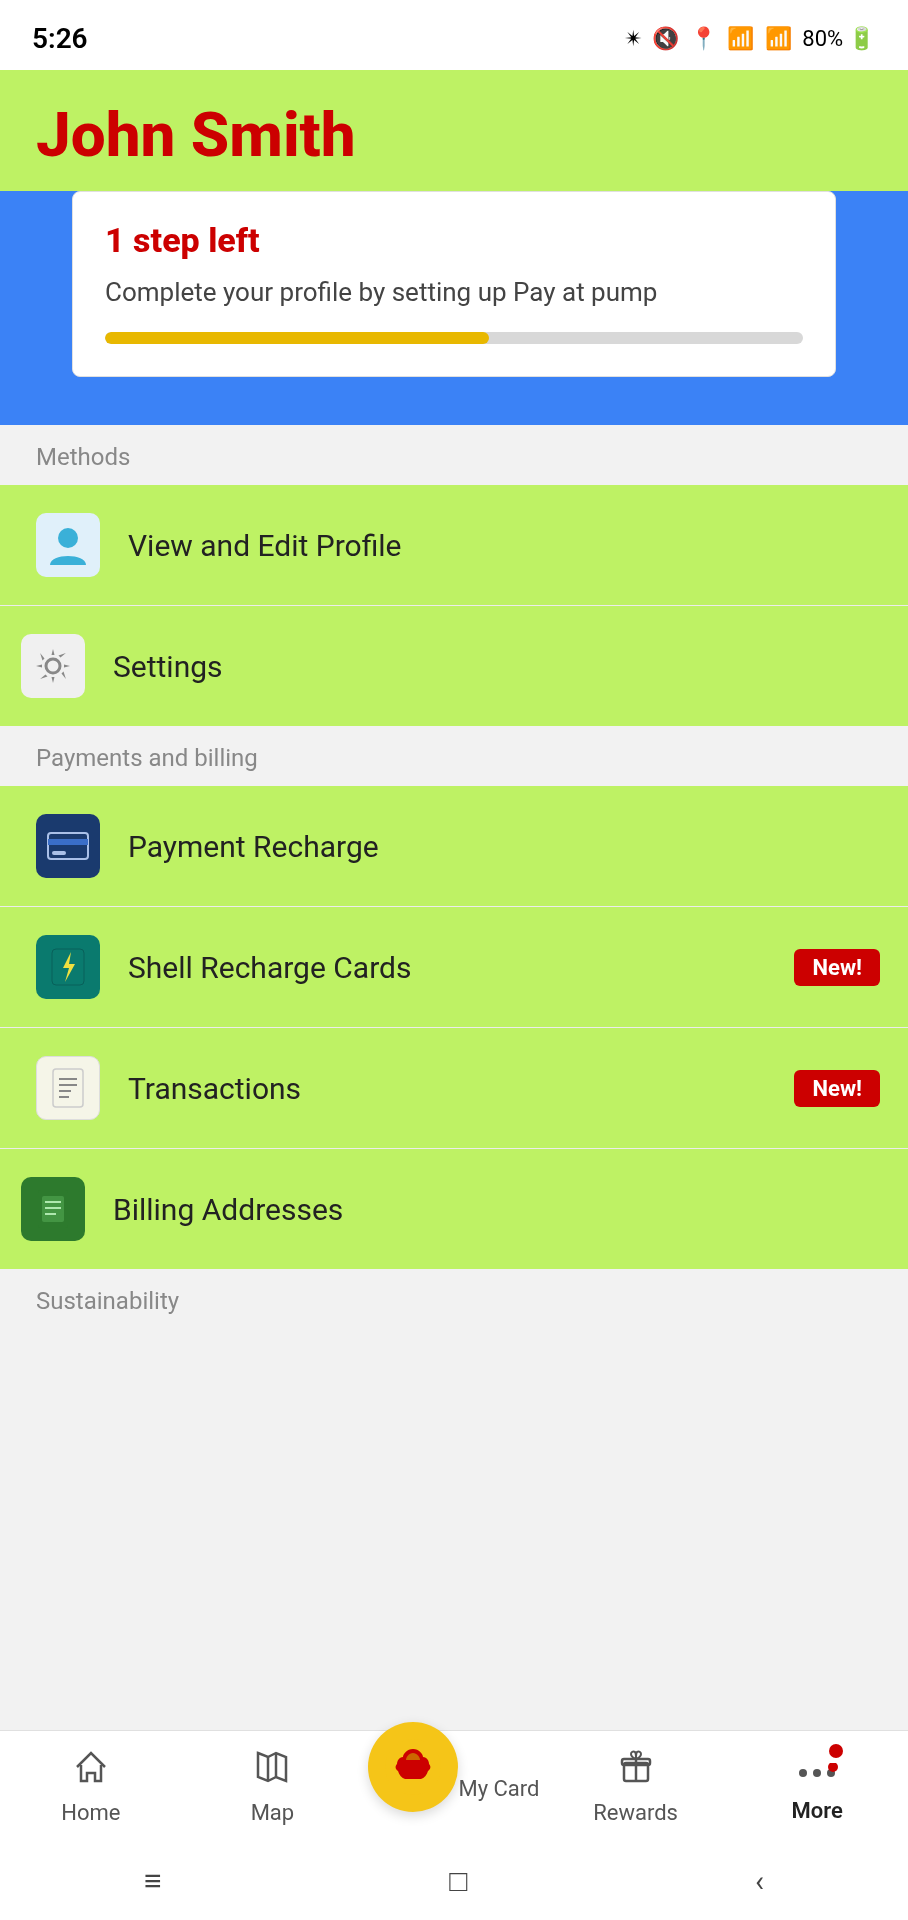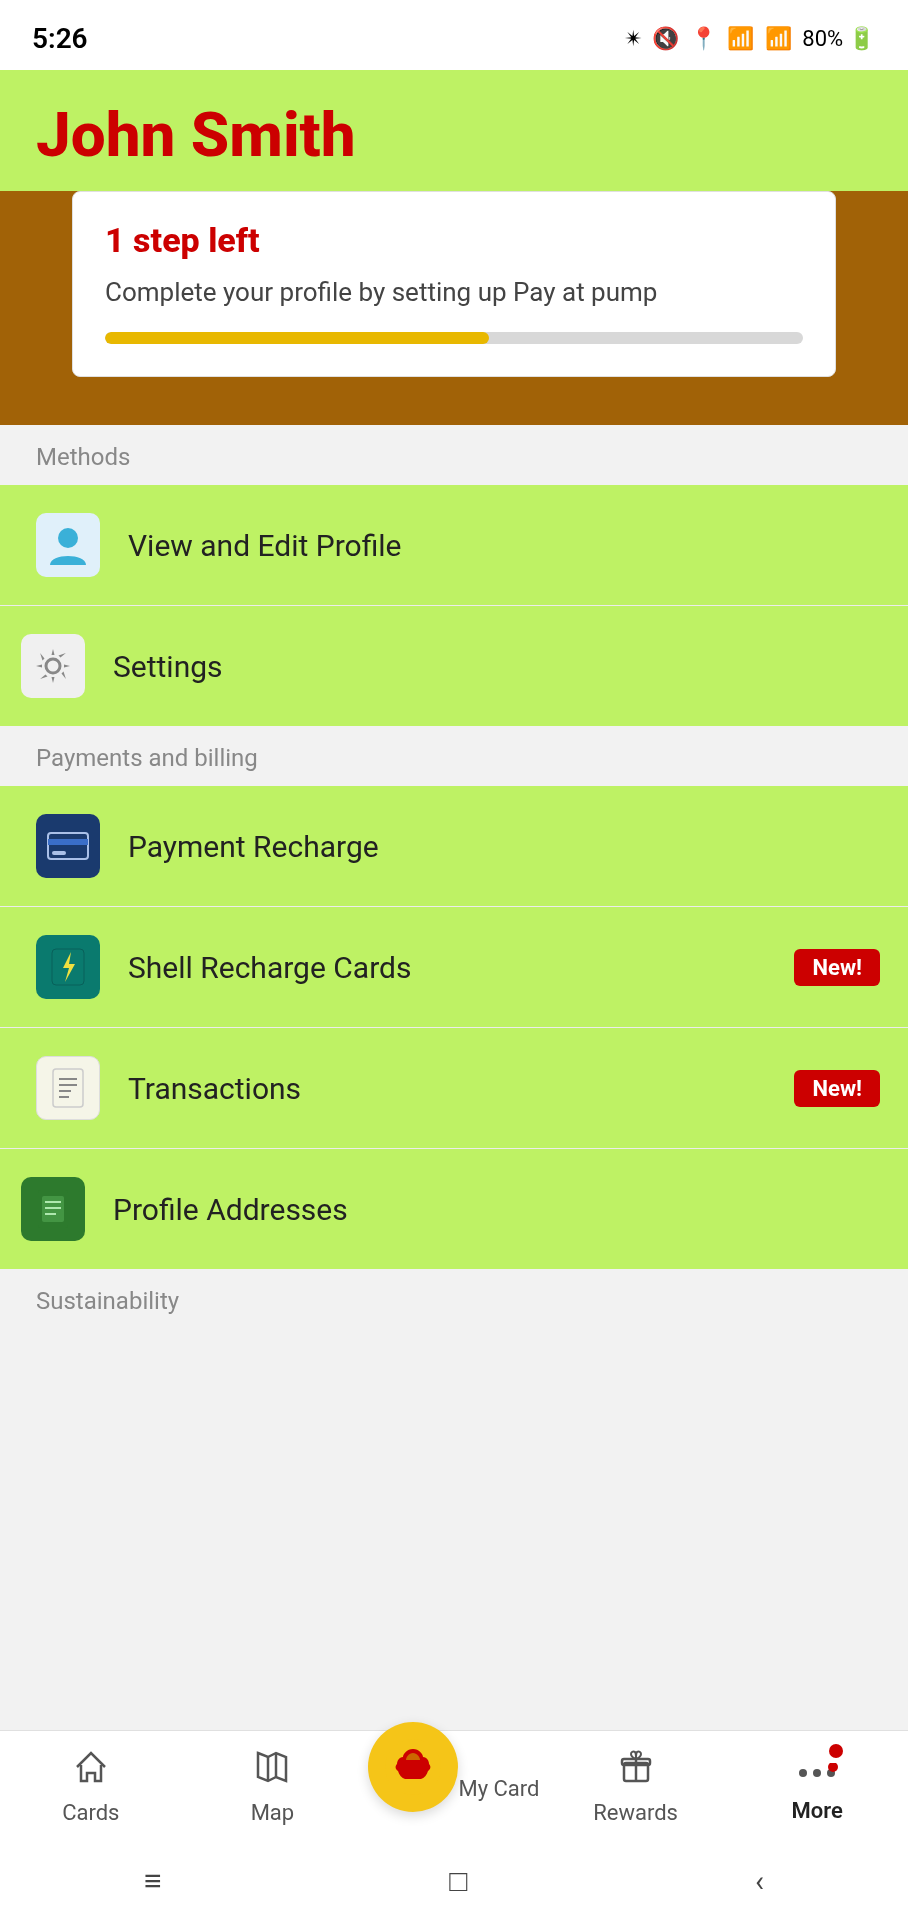--- a/index.html
+++ b/index.html
@@ -246,21 +246,21 @@
     <span>📶</span>
     <span>📶</span>
     <span>80% 🔋</span>
   </div>
 </div>
 
 <div class="header-area">
   <h1 class="user-name">John Smith</h1>
 </div>
 
-<div style="background:#a16207; padding: 0 36px 28px;">
+<div style="background:#3b82f6; padding: 0 36px 28px;">
   <div class="completion-card">
     <div class="step-left-text">1 step left</div>
     <div class="step-desc">Complete your profile by setting up Pay at pump</div>
     <div class="progress-bar-track">
       <div class="progress-bar-fill" style="width: 55%;"></div>
     </div>
   </div>
 </div>
 
 <div class="section-label">Methods</div>
@@ -334,38 +334,38 @@
   <div class="menu-item">
     <div class="menu-icon icon-billing">
       <svg width="38" height="42" viewBox="0 0 38 42" fill="none">
         <rect x="4" y="2" width="30" height="38" rx="3" fill="#2d7a2d"></rect>
         <rect x="8" y="8" width="22" height="26" rx="2" fill="#5ab05a" opacity="0.5"></rect>
         <line x1="11" y1="14" x2="27" y2="14" stroke="#aee8ae" stroke-width="2"></line>
         <line x1="11" y1="20" x2="27" y2="20" stroke="#aee8ae" stroke-width="2"></line>
         <line x1="11" y1="26" x2="22" y2="26" stroke="#aee8ae" stroke-width="2"></line>
       </svg>
     </div>
-    <span class="menu-label">Profile Addresses</span>
+    <span class="menu-label">Billing Addresses</span>
   </div>
 </div>
 
 <div class="section-label">Sustainability</div>
 
 <div class="nav-spacer"></div>
 
 <nav class="bottom-nav">
 
   <div class="nav-item">
     <div class="nav-icon">
       <svg width="36" height="36" viewBox="0 0 36 36" fill="none">
         <path d="M4 18 L18 4 L32 18" stroke="#555" stroke-width="2.5" fill="none"></path>
         <path d="M8 16 L8 32 L14 32 L14 24 L22 24 L22 32 L28 32 L28 16" stroke="#555" stroke-width="2.5" fill="none"></path>
       </svg>
     </div>
-    <span class="nav-label">Cards</span>
+    <span class="nav-label">Home</span>
   </div>
 
   <div class="nav-item">
     <div class="nav-icon">
       <svg width="36" height="36" viewBox="0 0 36 36" fill="none">
         <polygon points="4,4 14,8 22,4 32,8 32,32 22,28 14,32 4,28" stroke="#555" stroke-width="2.5" fill="none"></polygon>
         <line x1="14" y1="8" x2="14" y2="32" stroke="#555" stroke-width="2.5"></line>
         <line x1="22" y1="4" x2="22" y2="28" stroke="#555" stroke-width="2.5"></line>
       </svg>
     </div>

